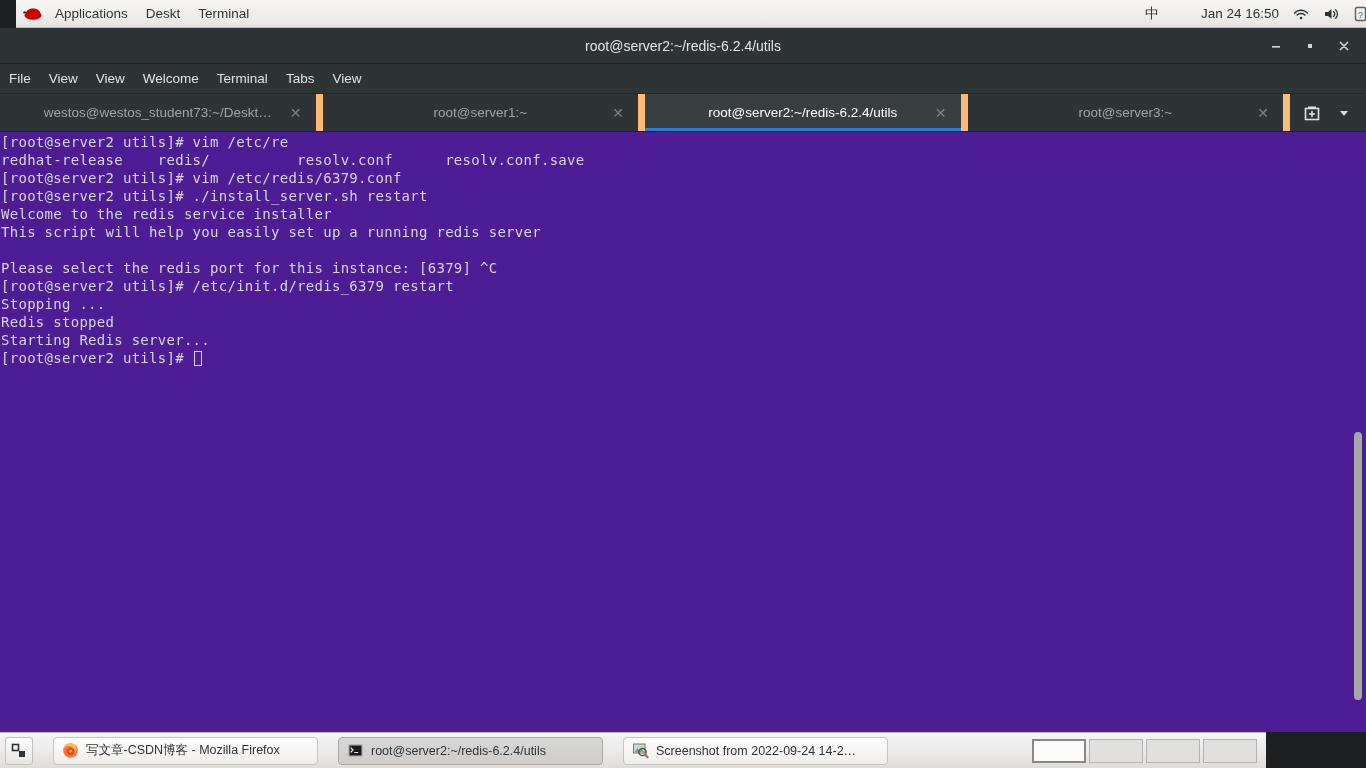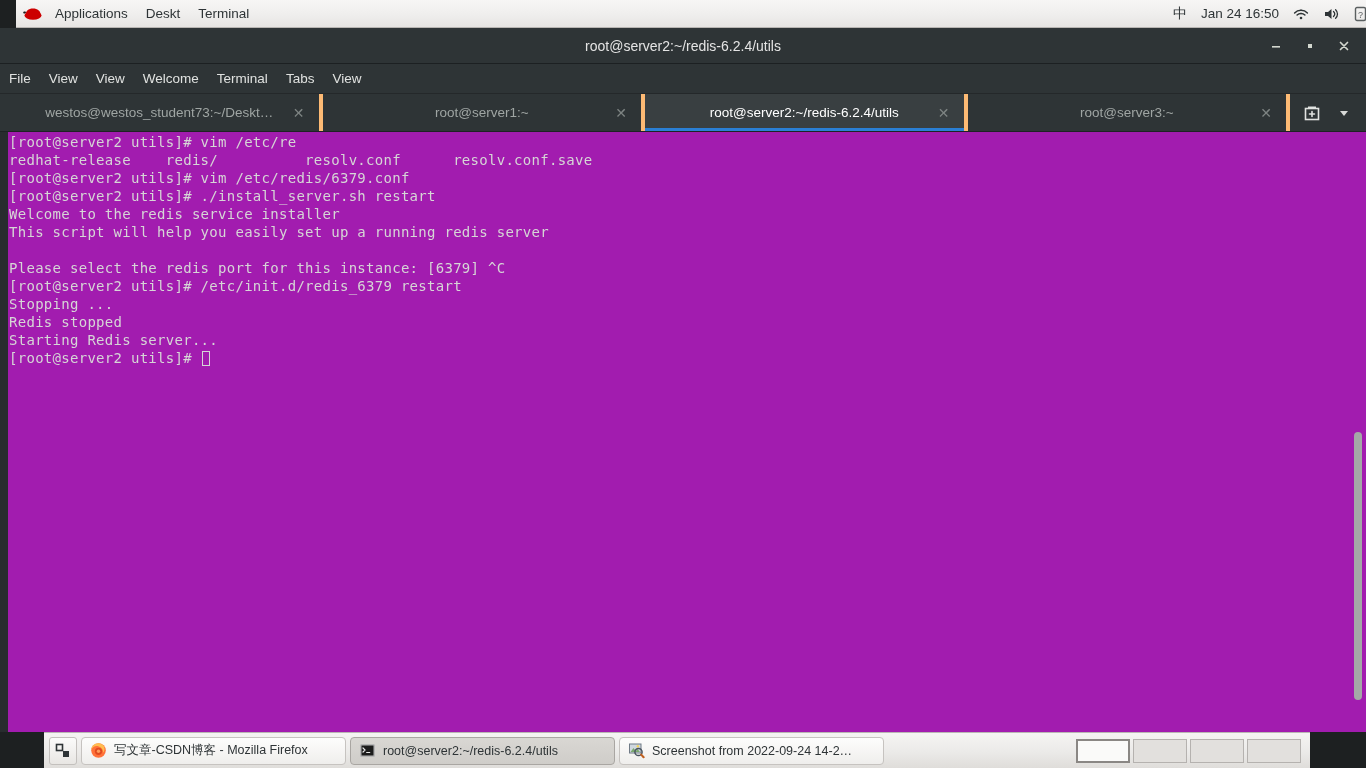--- a/index.html
+++ b/index.html
@@ -21,21 +21,21 @@
   }
   .panel-menu {
     height: 28px; display: flex; align-items: center;
     padding: 0 9px; cursor: default;
   }
   #redhat-logo { width: 22px; height: 18px; position: relative; margin-left: 6px; margin-right: 2px; }
   #redhat-logo svg { display:block; }
   #top-panel .spacer { flex: 1; }
   #tray { display: flex; align-items: center; gap: 0px; padding-right: 8px; }
   #tray .tray-item { padding: 0 7px; height: 28px; display: flex; align-items: center; }
-  #clock { font-size: 13.5px; color: #2e3436; white-space: nowrap; }
+  #clock { font-size: 13.5px; color: #2e3436; white-space: nowrap; margin-left: 28px; }
   #ime-indicator { font-size: 14px; color: #2e3436; }
 
   
   #terminal-window {
     position: absolute; left: 0; top: 28px;
     width: 1366px; height: 704px;
     background: #282c2e;
     display: flex; flex-direction: column;
   }
   #titlebar {
@@ -71,21 +71,21 @@
 
   #tabbar {
     height: 38px; background: #2e3436;
     display: flex; align-items: stretch;
     border-bottom: 1px solid #1e2224;
   }
   .tab {
     flex: 1 1 0; min-width: 0;
     display: flex; align-items: center; justify-content: center;
     position: relative; cursor: default;
-    border-right: 4px solid #fdba74;
+    border-right: 7px solid #fdba74;
   }
   .tab .tab-label {
     color: #9fa5a3; font-size: 13.5px;
     white-space: nowrap; overflow: hidden; text-overflow: ellipsis;
     max-width: 74%; text-align: center;
   }
   .tab.active { background: #393f41; }
   .tab.active .tab-label { color: #ffffff; }
   .tab.active::after {
     content: ""; position: absolute; left: 0; right: 0; bottom: 0;
@@ -98,21 +98,21 @@
   #tab-tools {
     width: 76px; display: flex; align-items: center;
     justify-content: space-around; padding: 0 6px;
   }
   #newtab-btn, #tablist-btn {
     display: flex; align-items: center; justify-content: center;
     width: 26px; height: 26px; cursor: default; border-radius: 3px;
   }
 
   #term-body {
-    flex: 1; position: relative; background: #a21caf; overflow: hidden; margin-left: 8px;
+    flex: 1; position: relative; background: #4c1d95; overflow: hidden;
   }
   #term-text {
     position: absolute; left: 0; top: 0;
     font-family: "DejaVu Sans Mono", "Liberation Mono", monospace;
     font-size: 14px; line-height: 18px;
     color: #d6d6d6; white-space: pre;
     padding: 1px 0 0 1px;
     letter-spacing: 0.02em;
   }
   #term-text .line { height: 18px; }
@@ -130,23 +130,22 @@
     top: 300px; height: 268px;
     background: #a4a8a7; border-radius: 4px;
   }
 
   
   #bottom-panel {
     position: absolute; left: 0; top: 732px;
     width: 1266px; height: 36px;
     background: linear-gradient(to bottom, #f5f4f3 0%, #ebeae8 55%, #dfddda 100%);
     border-top: 1px solid #bab7b4;
-    display: flex; align-items: center; gap: 4px;
+    display: flex; align-items: center; gap: 20px;
     padding: 0 5px;
-    margin-left: 44px;
   }
   #show-desktop {
     width: 28px; height: 28px;
     border: 1px solid #c3c0bd; border-radius: 3px;
     background: linear-gradient(to bottom, #fbfbfa, #e8e6e3);
     display: flex; align-items: center; justify-content: center;
     cursor: default; flex: 0 0 auto;
   }
   .task-btn {
     height: 28px; flex: 0 1 265px; min-width: 80px;

